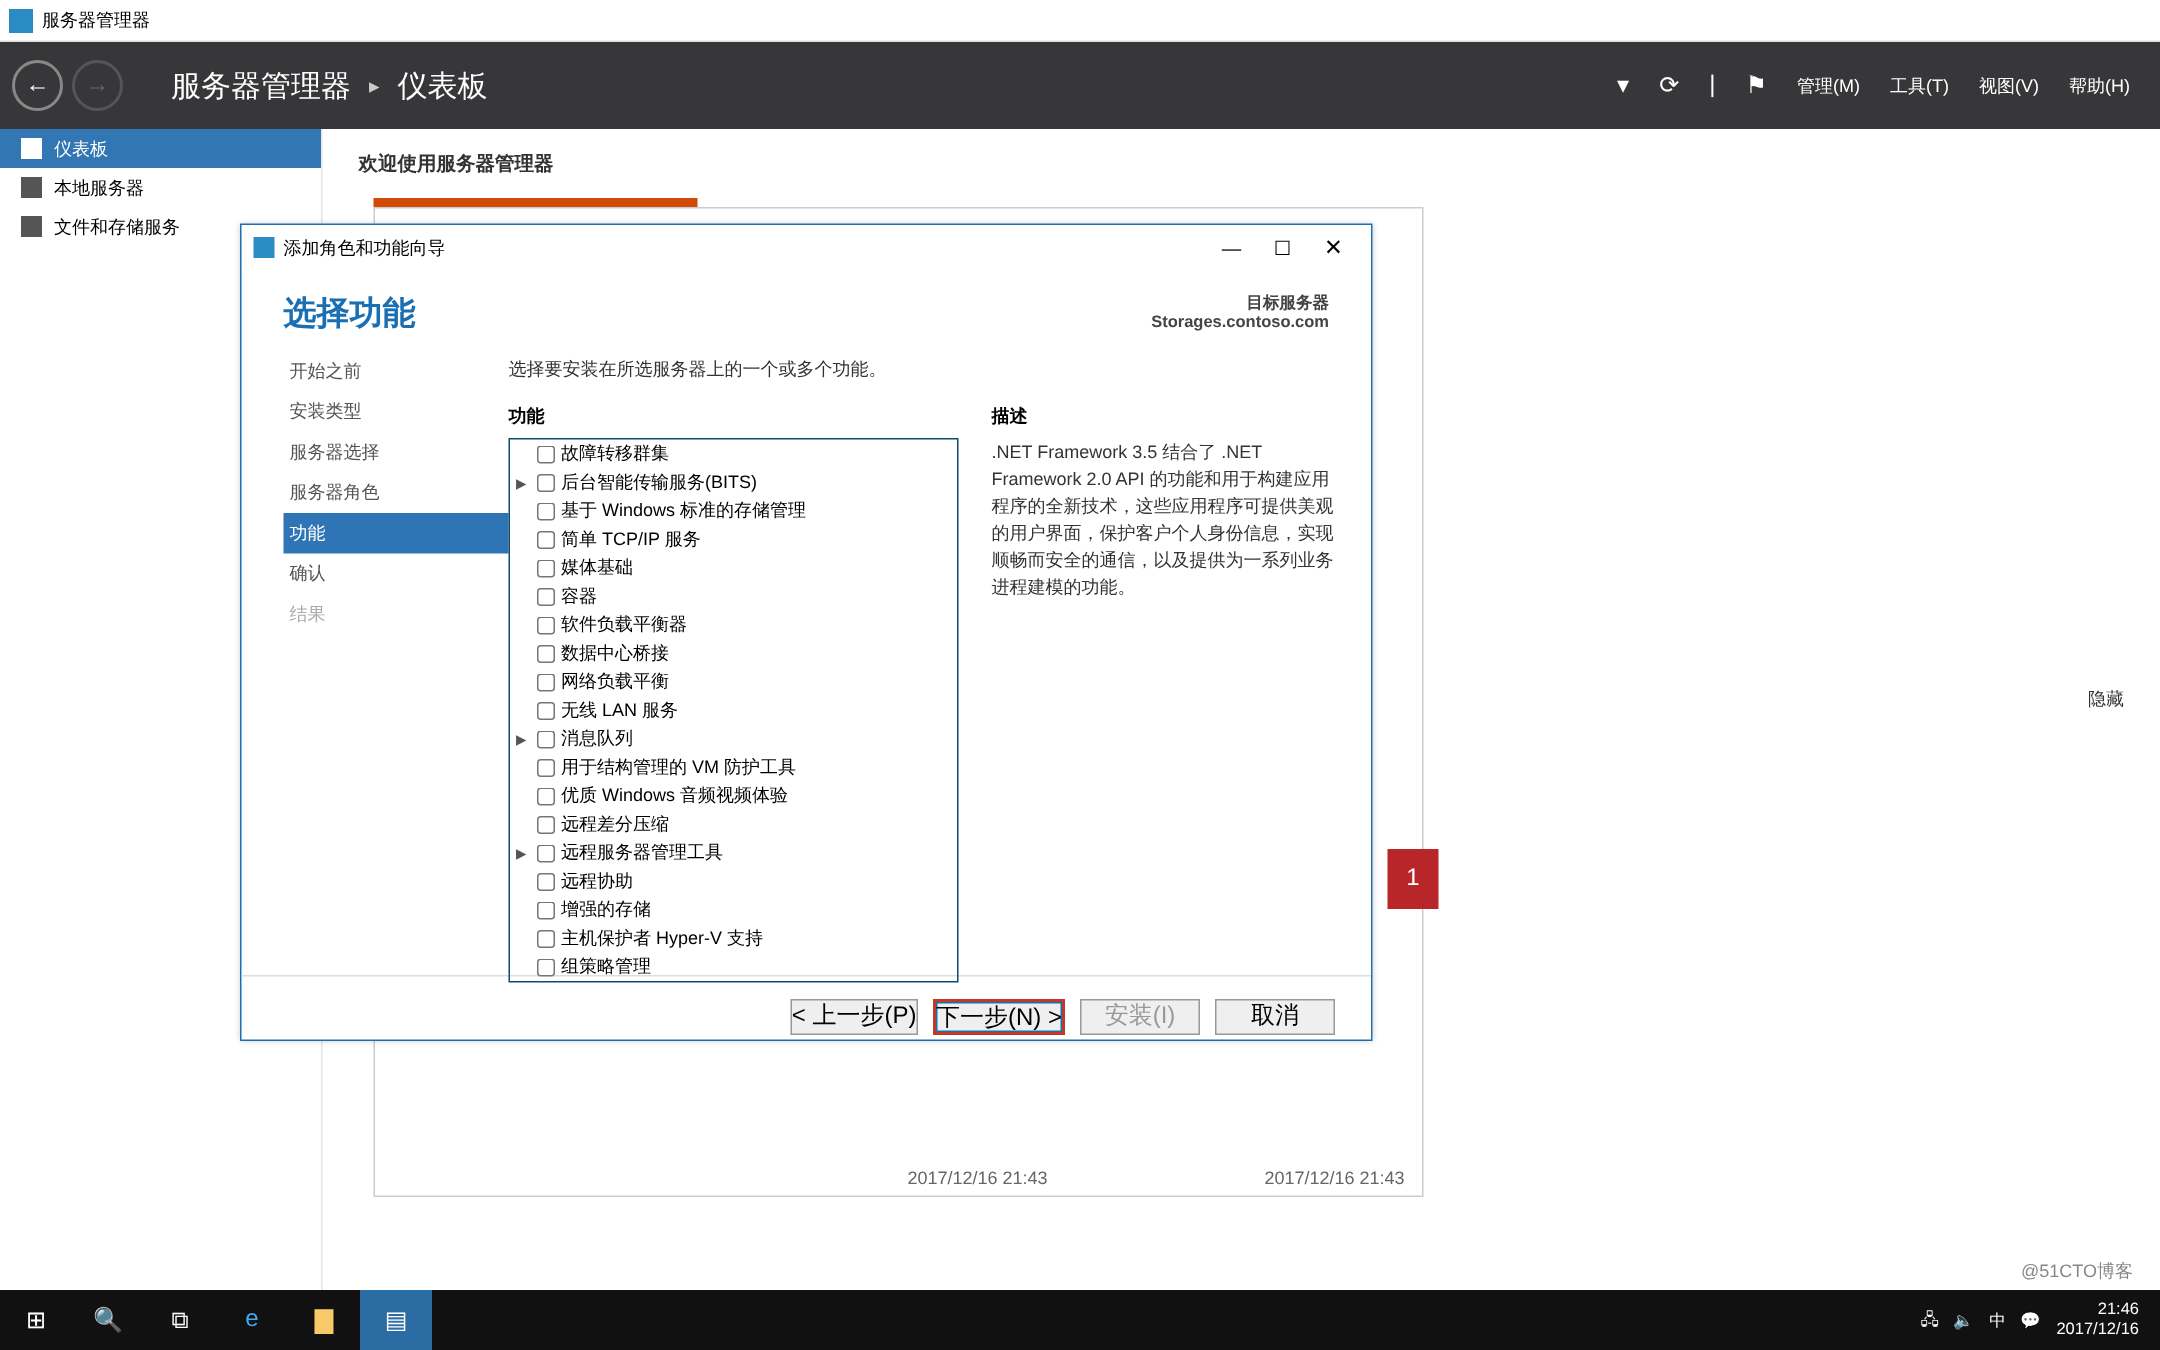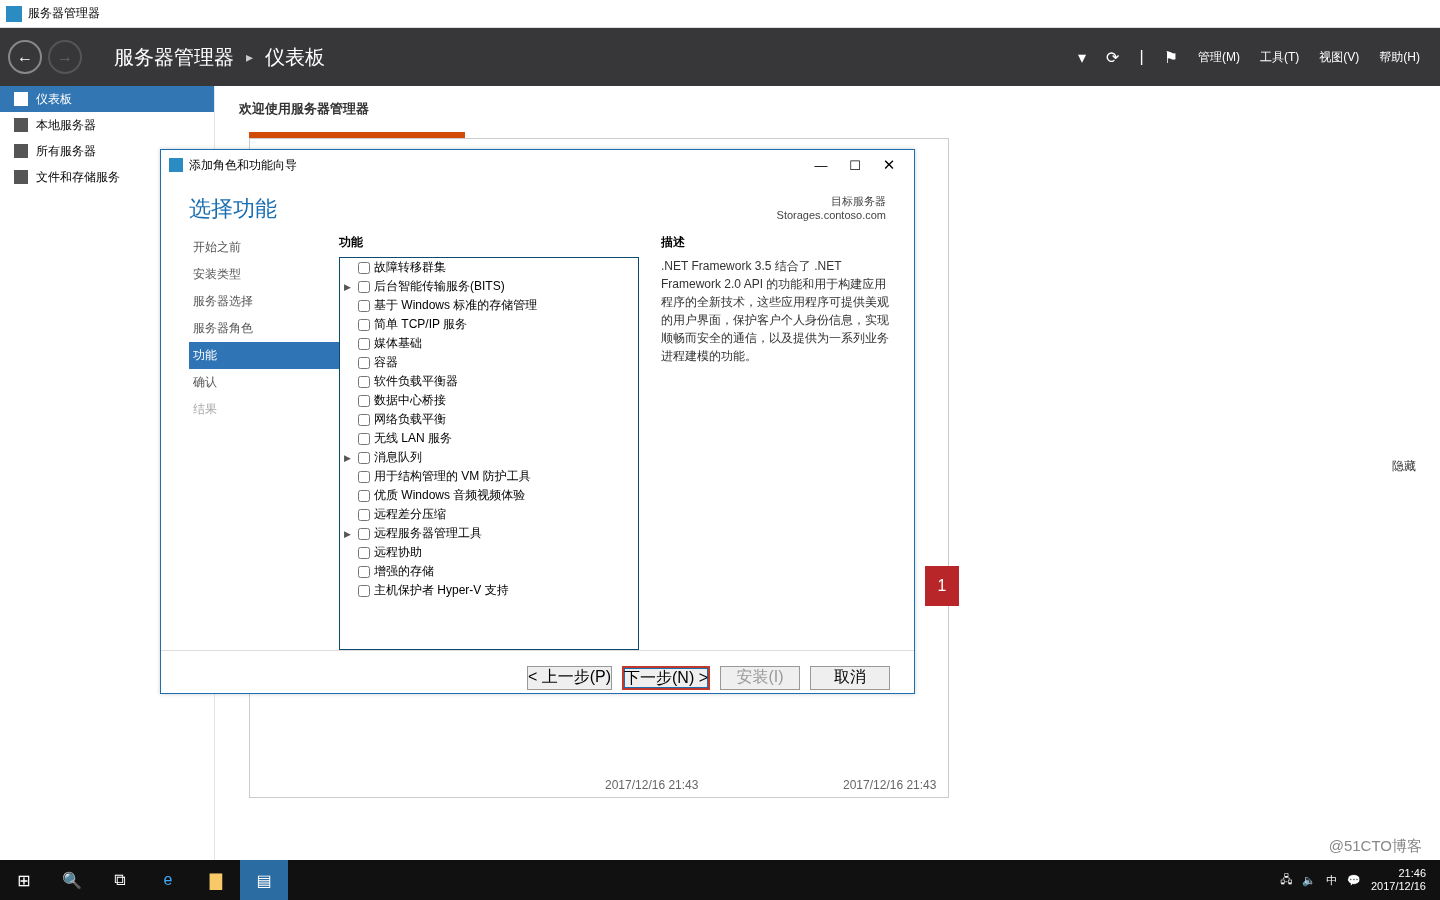--- a/index.html
+++ b/index.html
@@ -45,21 +45,21 @@
 .sm-ts1 { position:absolute; top:692px; left:390px; font-size:12px; color:#666;}
 .sm-ts2 { position:absolute; top:692px; left:628px; font-size:12px; color:#666;}
 
 
 .wiz { position:absolute; top:149px; left:160px; width:755px; height:545px; background:#fff; border:1px solid #1a6fb3; box-shadow:0 0 4px rgba(0,0,0,.2); }
 .wiz-t { height:30px; display:flex; align-items:center; padding:0 8px; font-size:12px; }
 .wiz-t .ic { width:14px; height:14px; background:#2b8cc4; margin-right:6px;}
 .wiz-t .sp { flex:1;}
 .wiz-t .wb { width:34px; text-align:center; font-size:13px;}
 .wiz-t .cl { font-size:15px;}
-.wiz-h { padding:14px 28px 6px 28px; display:flex; }
+.wiz-h { padding:14px 28px 6px 28px; display:flex;font-weight:bold; }
 .wiz-h .ttl { font-size:22px; color:#1a6fb3; }
 .wiz-h .right { margin-left:auto; text-align:right; font-size:11px; color:#444;}
 .wiz-body { display:flex; padding:4px 24px 0 28px; height:420px; }
 .wiz-steps { width:150px; font-size:12px; }
 .wiz-steps div { padding:5px 4px; color:#555;}
 .wiz-steps .cur { background:#2f74b5; color:#fff;}
 .wiz-steps .dis { color:#aaa;}
 .wiz-right { flex:1; display:flex; flex-direction:column; }
 .wiz-instr { font-size:12px; color:#333; margin:4px 0 14px 0;}
 .wiz-cols { display:flex; gap:22px; flex:1;}
@@ -75,21 +75,21 @@
 .wiz-btns button { height:24px; min-width:80px; font-size:16px; background:#efefef; border:1px solid #999;}
 .wiz-btns button:disabled { color:#999;}
 .wiz-btns .foc { border:2px solid #c0392b; box-shadow:inset 0 0 0 1px #1a6fb3;}
 
 
 .taskbar { position:absolute; bottom:0; left:0; right:0; height:40px; background:#111; display:flex; align-items:center;}
 .taskbar .tb { width:48px; height:40px; display:flex; align-items:center; justify-content:center; color:#fff; font-size:16px;}
 .taskbar .tb.active { background:#2b6ca3;}
 .taskbar .tray { margin-left:auto; display:flex; align-items:center; color:#fff; font-size:11px; gap:10px; padding-right:14px;}
 .taskbar .clock { text-align:right; line-height:1.15; font-size:11px;}
-.watermark { position:absolute; right:18px; bottom:44px; font-size:15px; color:#888;}
+.watermark { position:absolute; right:18px; bottom:44px; font-size:12px; color:#888;}
 </style>
 </head>
 <body>
 
 <div class="session-bar">
   <span class="pin">⟼</span>
   <span class="pin">🔒</span>
   <span class="ttl">1-Storage1-252 on TEST</span>
   <span class="wbtns">
     <span>—</span>
@@ -132,24 +132,20 @@
   </div>
   <div class="sm-body">
     <div class="sm-side">
       <div class="itm sel">
           <span class="ic"></span>
           <span>仪表板</span>
         </div>
       <div class="itm">
           <span class="ic"></span>
           <span>本地服务器</span>
-        </div>
-      <div class="itm">
-          <span class="ic"></span>
-          <span>所有服务器</span>
         </div>
       <div class="itm">
           <span class="ic"></span>
           <span>文件和存储服务</span>
         </div>
     </div>
     <div class="sm-main">
       <div class="sm-welcome">欢迎使用服务器管理器</div>
       <div class="sm-orange"></div>
       <div class="sm-tile"></div>
@@ -181,20 +177,21 @@
     <div class="wiz-steps" id="wiz-steps">
         <div>开始之前</div>
         <div>安装类型</div>
         <div>服务器选择</div>
         <div>服务器角色</div>
         <div class="cur">功能</div>
         <div>确认</div>
         <div class="dis">结果</div>
       </div>
     <div class="wiz-right">
+      <div class="wiz-instr">选择要安装在所选服务器上的一个或多个功能。</div>
       <div class="wiz-cols">
         <div class="wiz-col1">
           <div class="wiz-lbl">功能</div>
           <div class="wiz-list" id="feat-list">
               <div class="row">
                 <span class="exp"></span>
                 <input type="checkbox" style="">
                 <span>故障转移群集</span>
               </div>
               <div class="row">
@@ -274,20 +271,25 @@
               </div>
               <div class="row">
                 <span class="exp"></span>
                 <input type="checkbox" style="">
                 <span>增强的存储</span>
               </div>
               <div class="row">
                 <span class="exp"></span>
                 <input type="checkbox" style="">
                 <span>主机保护者 Hyper-V 支持</span>
+              </div>
+              <div class="row">
+                <span class="exp"></span>
+                <input type="checkbox" style="">
+                <span>组策略管理</span>
               </div>
             </div>
         </div>
         <div class="wiz-col2">
           <div class="wiz-lbl">描述</div>
           <div class="wiz-desc">.NET Framework 3.5 结合了 .NET Framework 2.0 API 的功能和用于构建应用程序的全新技术，这些应用程序可提供美观的用户界面，保护客户个人身份信息，实现顺畅而安全的通信，以及提供为一系列业务进程建模的功能。</div>
         </div>
       </div>
     </div>
   </div>

